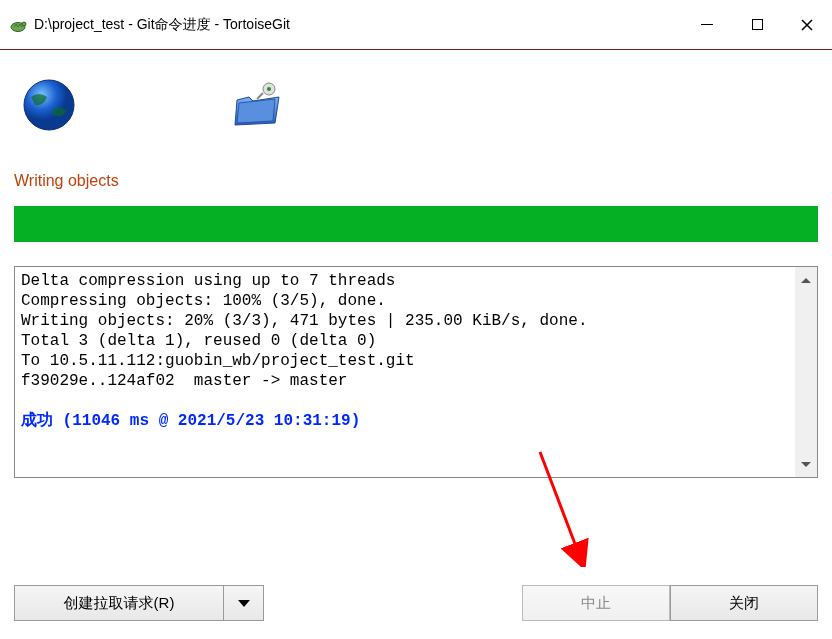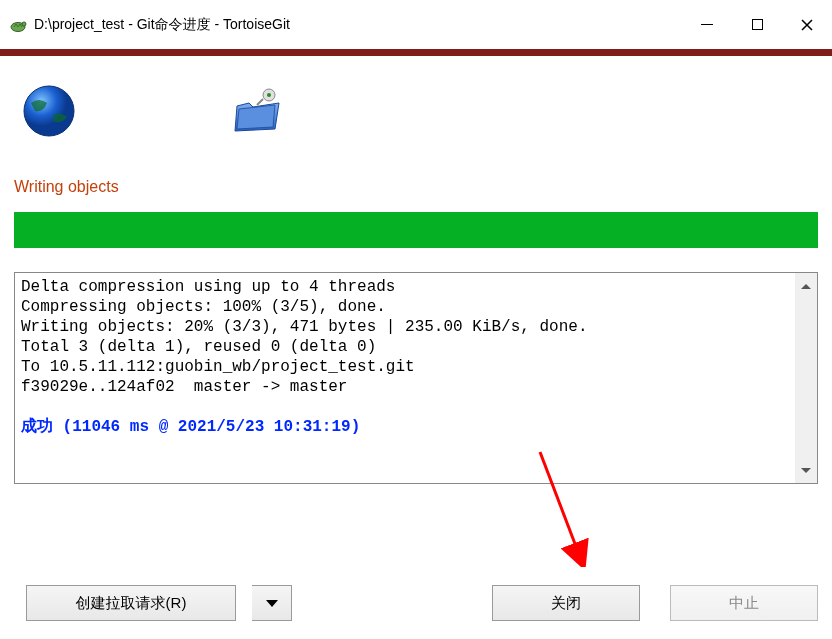--- a/index.html
+++ b/index.html
@@ -10,24 +10,24 @@
     body {
       font-family: "Microsoft YaHei", "Segoe UI", Tahoma, sans-serif;
       font-size: 13px;
       background: #fff;
       width: 832px;
       height: 639px;
       overflow: hidden;
       position: relative;
     }
     .titlebar {
-      height: 56px;
-      display: flex;
-      align-items: center;
-      border-bottom: 7px solid #7f1d1d;
+      height: 50px;
+      display: flex;
+      align-items: center;
+      border-bottom: 1px solid #7f1d1d;
       padding-left: 8px;
     }
     .titlebar-icon {
       width: 20px;
       height: 20px;
       margin-right: 6px;
       display: flex;
       align-items: center;
       justify-content: center;
     }
@@ -138,22 +138,21 @@
       pointer-events: none;
       z-index: 10;
     }
     .button-row {
       position: absolute;
       bottom: 18px;
       left: 14px;
       right: 14px;
       display: flex;
       align-items: stretch;
-      gap: 16px;
-      margin-left: 12px;
+      gap: 0;
     }
     .btn {
       background: linear-gradient(#f5f5f5, #e8e8e8);
       border: 1px solid #9a9a9a;
       height: 36px;
       font-size: 15px;
       color: #000;
       display: flex;
       align-items: center;
       justify-content: center;
@@ -244,21 +243,21 @@
       <path d="M34 18 L28 24" stroke="#888" stroke-width="2"></path>
     </svg>
   </div>
 </div>
 
 <div class="status-label">Writing objects</div>
 
 <div class="progress-bar"></div>
 
 <div class="output-wrap">
-  <div class="output-text"><span>Delta compression using up to 4 threads</span>
+  <div class="output-text"><span>Delta compression using up to 7 threads</span>
 <span>Compressing objects: 100% (3/5), done.</span>
 <span>Writing objects: 20% (3/3), 471 bytes | 235.00 KiB/s, done.</span>
 <span>Total 3 (delta 1), reused 0 (delta 0)</span>
 <span>To 10.5.11.112:guobin_wb/project_test.git</span>
 <span>f39029e..124af02  master -&gt; master</span>
 
 <span class="success">成功</span> <span class="success-time">(11046 ms @ 2021/5/23 10:31:19)</span></div>
   <div class="output-scroll">
     <div class="scroll-btn scroll-up">
         <div class="scroll-caret"></div>
@@ -277,15 +276,15 @@
   </defs>
   <line x1="5" y1="5" x2="45" y2="110" stroke="#ff0000" stroke-width="3" marker-end="url(#arrhead)"></line>
 </svg>
 
 <div class="button-row">
   <button class="btn btn-pull">创建拉取请求(R)</button>
   <button class="btn btn-dd">
       <div class="dd-tri"></div>
     </button>
   <div class="spacer"></div>
+  <button class="btn btn-abort">中止</button>
   <button class="btn btn-close">关闭</button>
-  <button class="btn btn-abort">中止</button>
 </div>
 
 </body></html>

